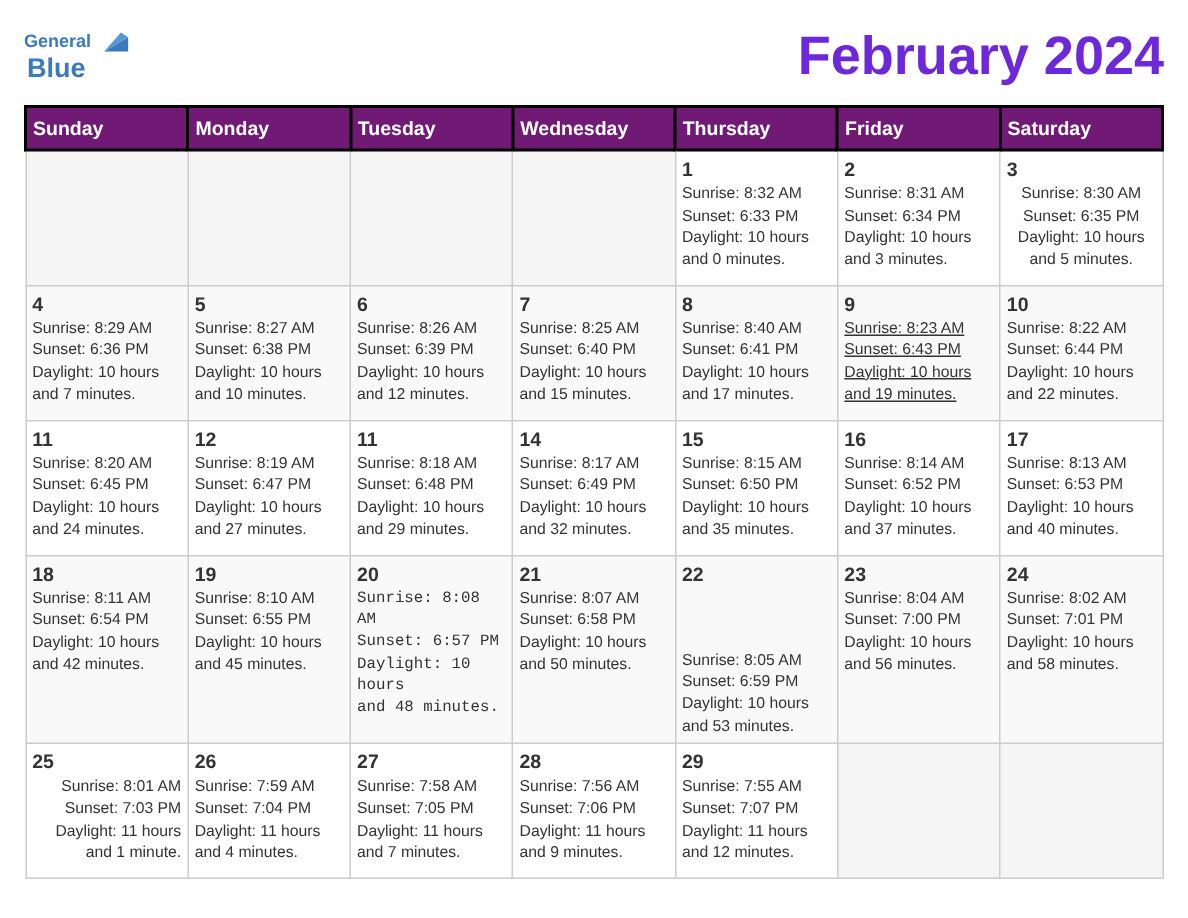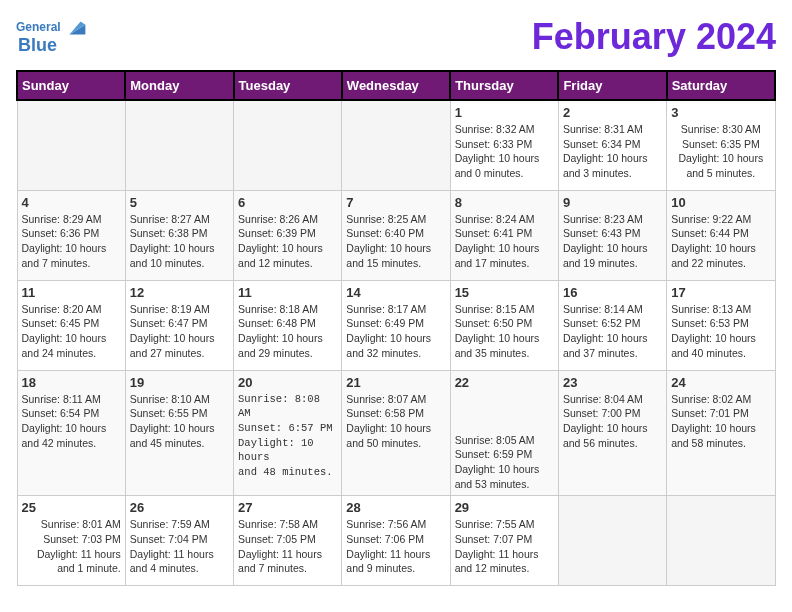--- a/index.html
+++ b/index.html
@@ -175,35 +175,35 @@
         </td>
         <td>
           <div class="day-number">7</div>
           <div class="day-info" style="white-space: pre-line;">Sunrise: 8:25 AM
 Sunset: 6:40 PM
 Daylight: 10 hours
 and 15 minutes.</div>
         </td>
         <td>
           <div class="day-number">8</div>
-          <div class="day-info" style="white-space: pre-line;">Sunrise: 8:24 AM
+          <div class="day-info" style="white-space: pre-line;">Sunrise: 8:40 AM
 Sunset: 6:41 PM
 Daylight: 10 hours
 and 17 minutes.</div>
         </td>
         <td>
           <div class="day-number">9</div>
-          <div class="day-info" style="white-space: pre-line;">Sunrise: 8:23 AM
+          <div class="day-info" style="white-space: pre-line; text-decoration: underline;">Sunrise: 8:23 AM
 Sunset: 6:43 PM
 Daylight: 10 hours
 and 19 minutes.</div>
         </td>
         <td>
           <div class="day-number">10</div>
-          <div class="day-info" style="white-space: pre-line;">Sunrise: 9:22 AM
+          <div class="day-info" style="white-space: pre-line;">Sunrise: 8:22 AM
 Sunset: 6:44 PM
 Daylight: 10 hours
 and 22 minutes.</div>
         </td>
       </tr>
       <tr>
         <td>
           <div class="day-number">11</div>
           <div class="day-info" style="white-space: pre-line;">Sunrise: 8:20 AM
 Sunset: 6:45 PM

